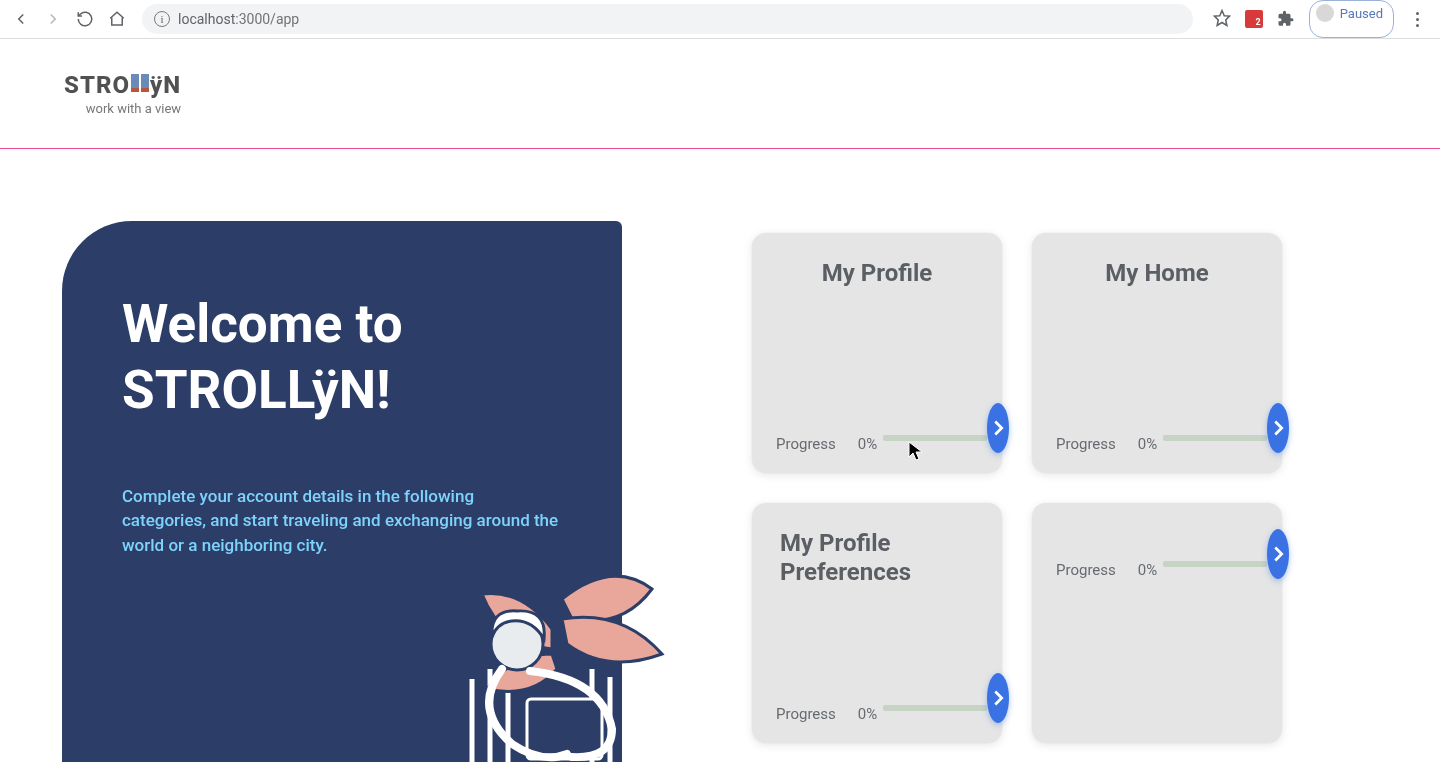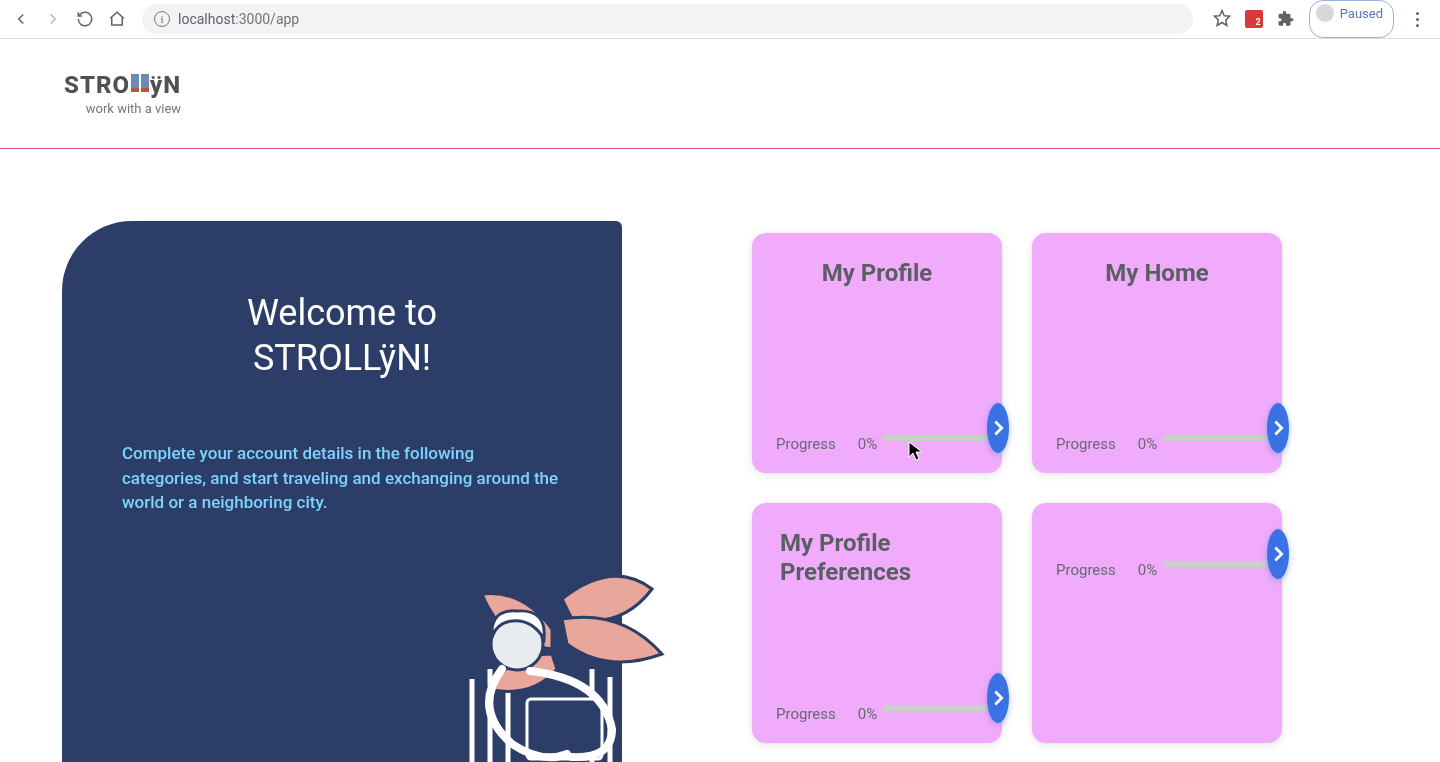--- a/index.html
+++ b/index.html
@@ -104,23 +104,23 @@
       width: 560px;
       background: #2c3e68;
       color: #fff;
       border-top-left-radius: 70px;
       border-top-right-radius: 6px;
       padding: 70px 60px 80px 60px;
       margin-left: 42px;
       min-height: 560px;
     }
     .welcome-title {
-      font-size: 36px;
-      font-weight: 400;
-      text-align: center;
+      font-size: 53px;
+      font-weight: 700;
+      text-align: left;
       line-height: 1.25;
       margin-bottom: 60px;
     }
     .welcome-body {
       font-size: 17px;
       line-height: 1.45;
       font-weight: 500;
       color: #7dd3fc;
     }
     .welcome-illustration {
@@ -133,21 +133,21 @@
 
     
     .cards {
       display:grid;
       grid-template-columns: 250px 250px;
       grid-auto-rows: 240px;
       gap: 30px 30px;
       margin-top: 12px;
     }
     .card {
-      background:#f0abfc;
+      background:#e5e5e5;
       border-radius:14px;
       box-shadow: 0 2px 10px rgba(0,0,0,0.10), 0 0 0 1px rgba(0,0,0,0.02);
       padding: 26px 24px 20px 24px;
       display:flex;
       flex-direction:column;
       justify-content:space-between;
     }
     .card-title {
       font-size: 24px;
       font-weight: 700;

